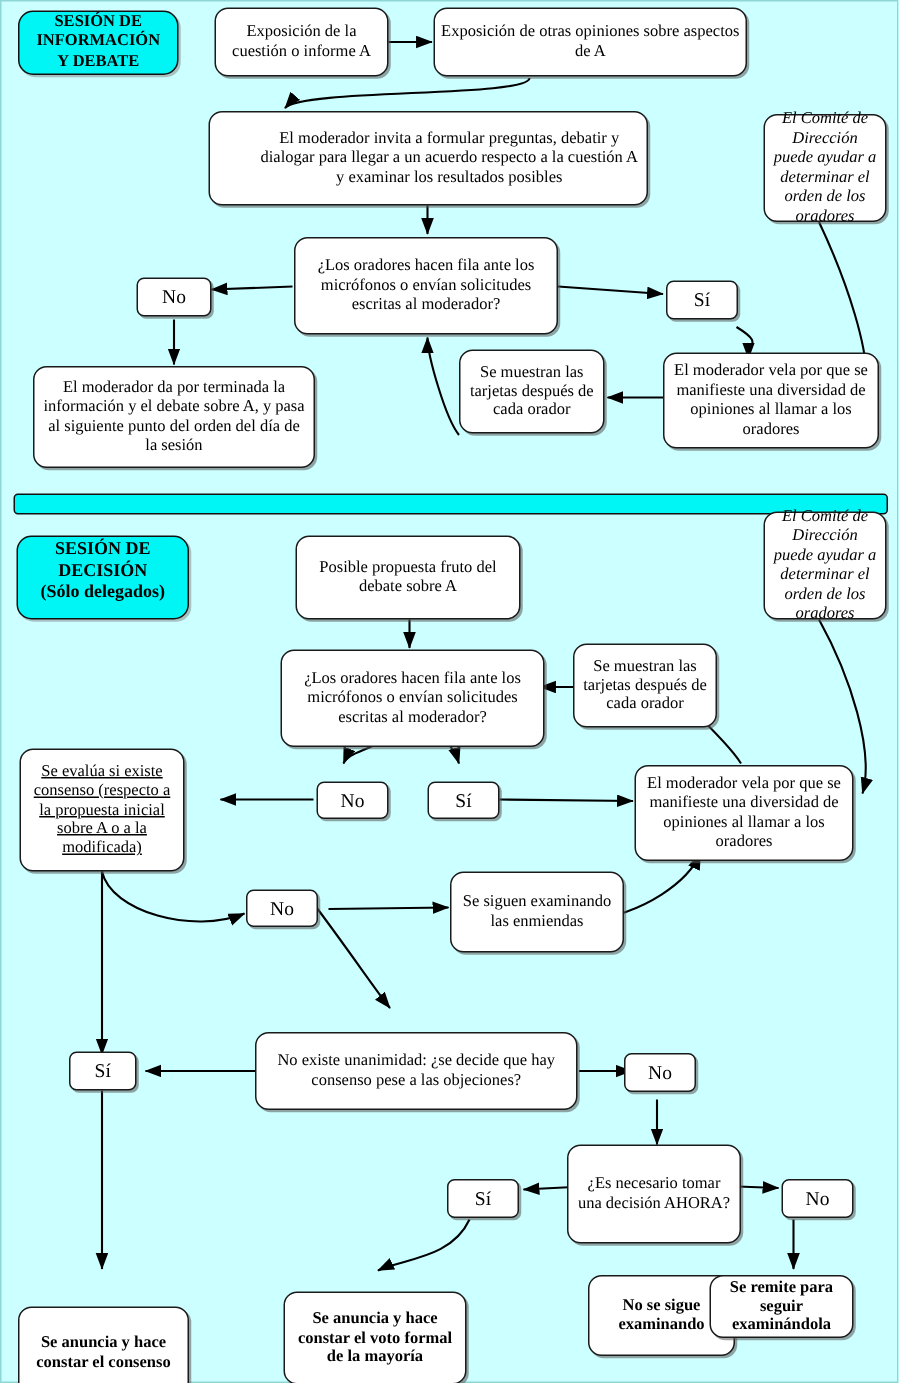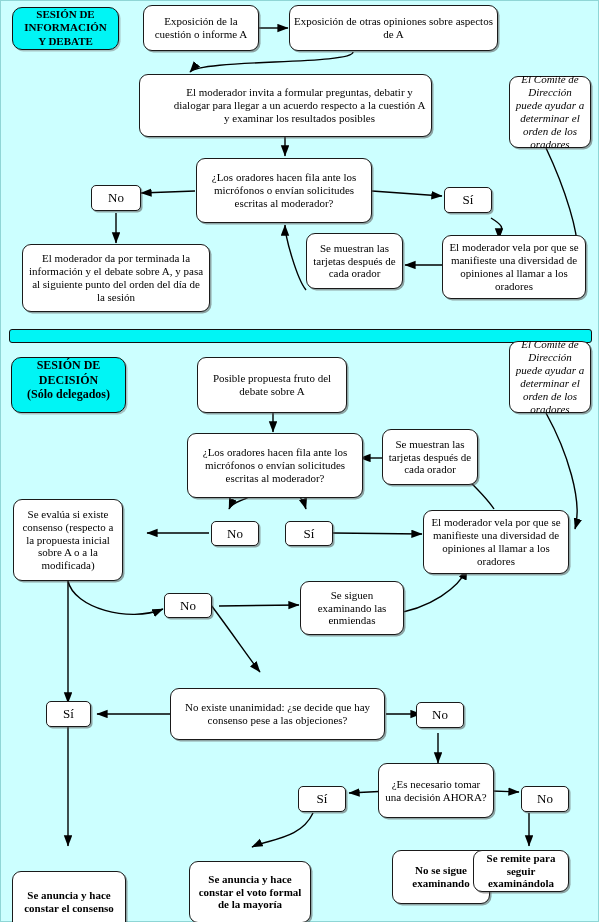--- a/index.html
+++ b/index.html
@@ -185,49 +185,49 @@
   </div>
 
   <div class="node yn" style="left:210px;top:520px;width:48px;height:25px;">
     <span>No</span>
   </div>
 
   <div class="node yn" style="left:284px;top:520px;width:48px;height:25px;">
     <span>Sí</span>
   </div>
 
-  <div class="node f11" style="left:12px;top:498px;width:110px;height:82px;">
+  <div class="node f11" style="left:12px;top:498px;width:110px;height:82px;text-decoration:underline;">
     <span>Se evalúa si existe consenso (respecto a la propuesta inicial sobre A o a la modificada)</span>
   </div>
 
   <div class="node f11" style="left:422px;top:509px;width:146px;height:64px;">
     <span>El moderador vela por que se manifieste una diversidad de opiniones al llamar a los oradores</span>
   </div>
 
   <div class="node yn" style="left:163px;top:592px;width:48px;height:25px;">
     <span>No</span>
   </div>
 
-  <div class="node f11" style="left:299px;top:580px;width:104px;height:54px;">
+  <div class="node f11" style="left:299px;top:580px;width:116px;height:54px;">
     <span>Se siguen examinando las enmiendas</span>
   </div>
 
   <div class="node f11" style="left:169px;top:687px;width:215px;height:52px;">
     <span>No existe unanimidad: ¿se decide que hay consenso pese a las objeciones?</span>
   </div>
 
   <div class="node yn" style="left:45px;top:700px;width:45px;height:26px;">
     <span>Sí</span>
   </div>
 
   <div class="node yn" style="left:415px;top:701px;width:48px;height:26px;">
     <span>No</span>
   </div>
 
-  <div class="node f11" style="left:377px;top:762px;width:116px;height:55px;">
+  <div class="node f11" style="left:377px;top:762px;width:116px;height:66px;">
     <span>¿Es necesario tomar una decisión AHORA?</span>
   </div>
 
   <div class="node yn" style="left:297px;top:785px;width:48px;height:26px;">
     <span>Sí</span>
   </div>
 
   <div class="node yn" style="left:520px;top:785px;width:48px;height:26px;">
     <span>No</span>
   </div>

